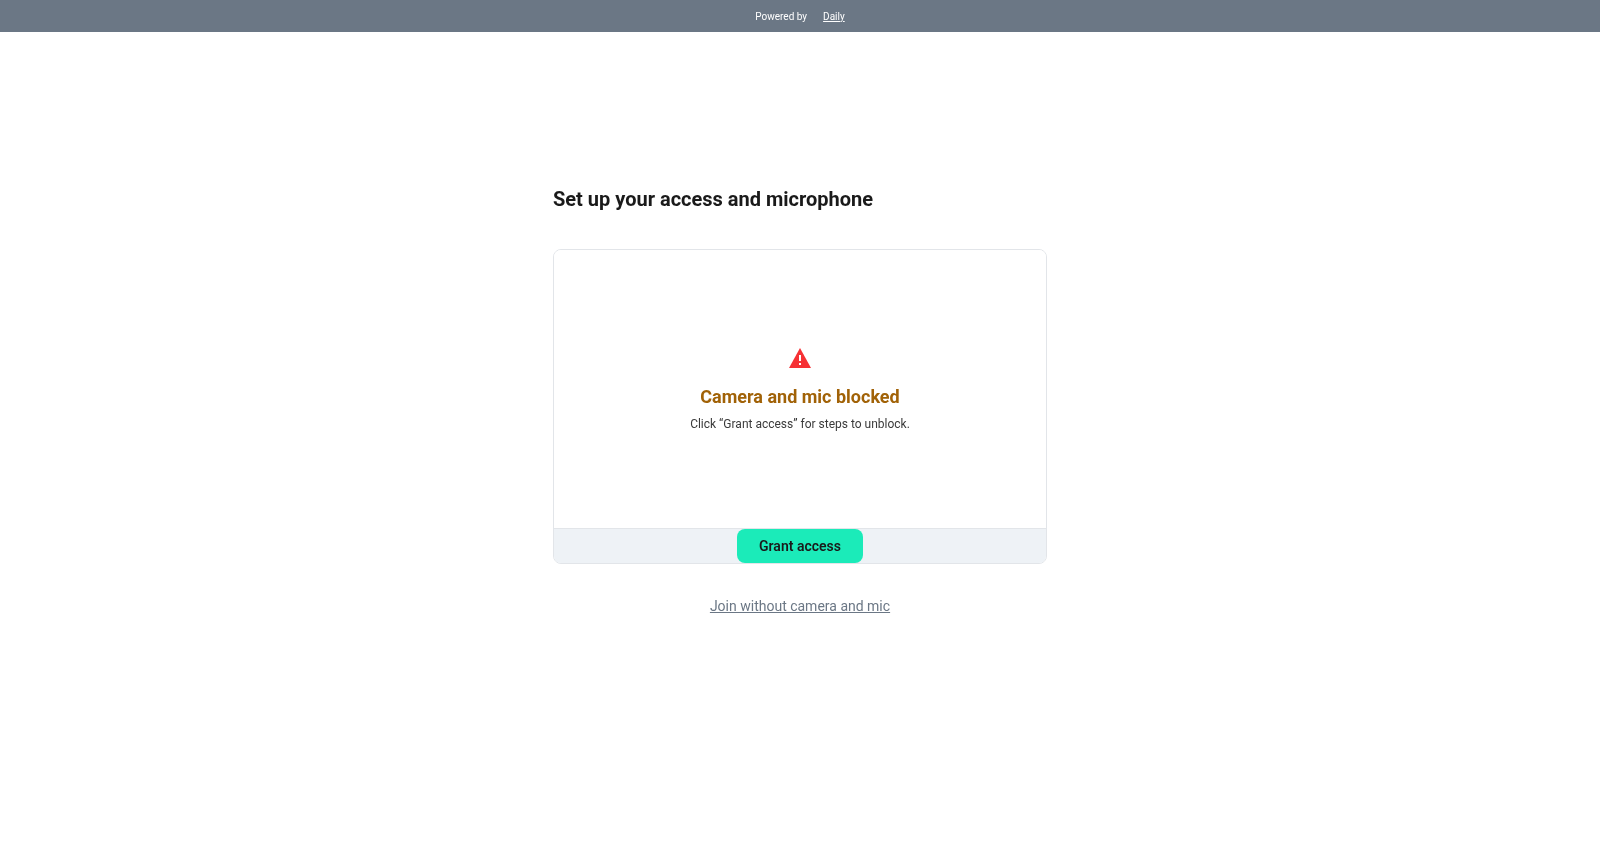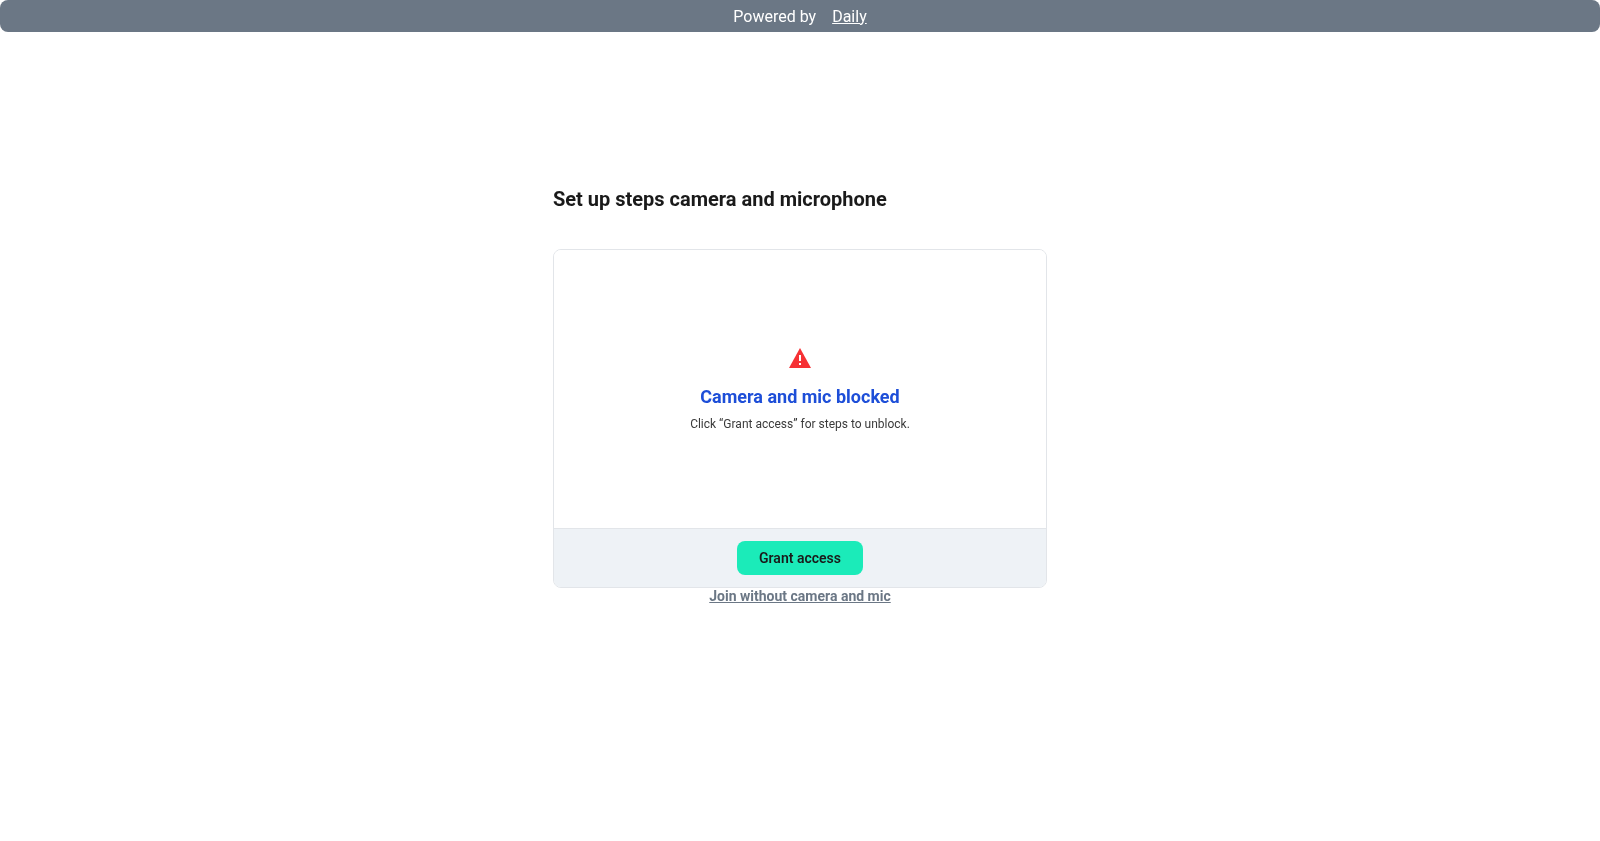--- a/index.html
+++ b/index.html
@@ -14,22 +14,21 @@
       height: 841px;
       overflow: hidden;
     }
     .header-bar {
       background: #6b7785;
       height: 32px;
       display: flex;
       align-items: center;
       justify-content: center;
       color: #ffffff;
-      font-size: 16px;
-      border-radius: 8px;
+      font-size: 10px;
     }
     .header-bar a {
       color: #ffffff;
       text-decoration: underline;
       margin-left: 16px;
     }
     .main-container {
       display: flex;
       flex-direction: column;
       align-items: center;
@@ -56,63 +55,62 @@
       align-items: center;
       justify-content: center;
       background: #ffffff;
     }
     .warning-icon {
       margin-bottom: 14px;
     }
     .blocked-title {
       font-size: 18px;
       font-weight: 700;
-      color: #1d4ed8;
+      color: #a16207;
       margin-bottom: 10px;
     }
     .blocked-subtitle {
       font-size: 12px;
       color: #3a3a3a;
     }
     .card-footer {
       background: #eef2f6;
       border-top: 1px solid #e2e5e9;
-      padding: 12px;
       display: flex;
       justify-content: center;
     }
     .grant-button {
       background: #1bebb9;
       border: none;
       border-radius: 8px;
       padding: 9px 22px;
       font-size: 14px;
       font-weight: 600;
       color: #1a1a1a;
       cursor: pointer;
       font-family: inherit;
     }
     .join-link {
+      margin-top: 34px;
       font-size: 14px;
       color: #6b7785;
       text-decoration: underline;
       cursor: pointer;
-      font-weight: bold;
     }
   </style>
 </head>
 <body>
 
 <div class="header-bar">
   <span>Powered by </span>
   <a href="#">Daily</a>
 </div>
 
 <div class="main-container">
-  <h1 class="page-title">Set up steps camera and microphone</h1>
+  <h1 class="page-title">Set up your access and microphone</h1>
 
   <div class="card">
     <div class="card-body">
       <div class="warning-icon">
         <svg width="22" height="20" viewBox="0 0 22 20">
           <path d="M 11 0 L 22 20 L 0 20 Z" fill="#f63135"></path>
           <rect x="10" y="7" width="2" height="6" fill="#ffffff"></rect>
           <rect x="10" y="15" width="2" height="2" fill="#ffffff"></rect>
         </svg>
       </div>

